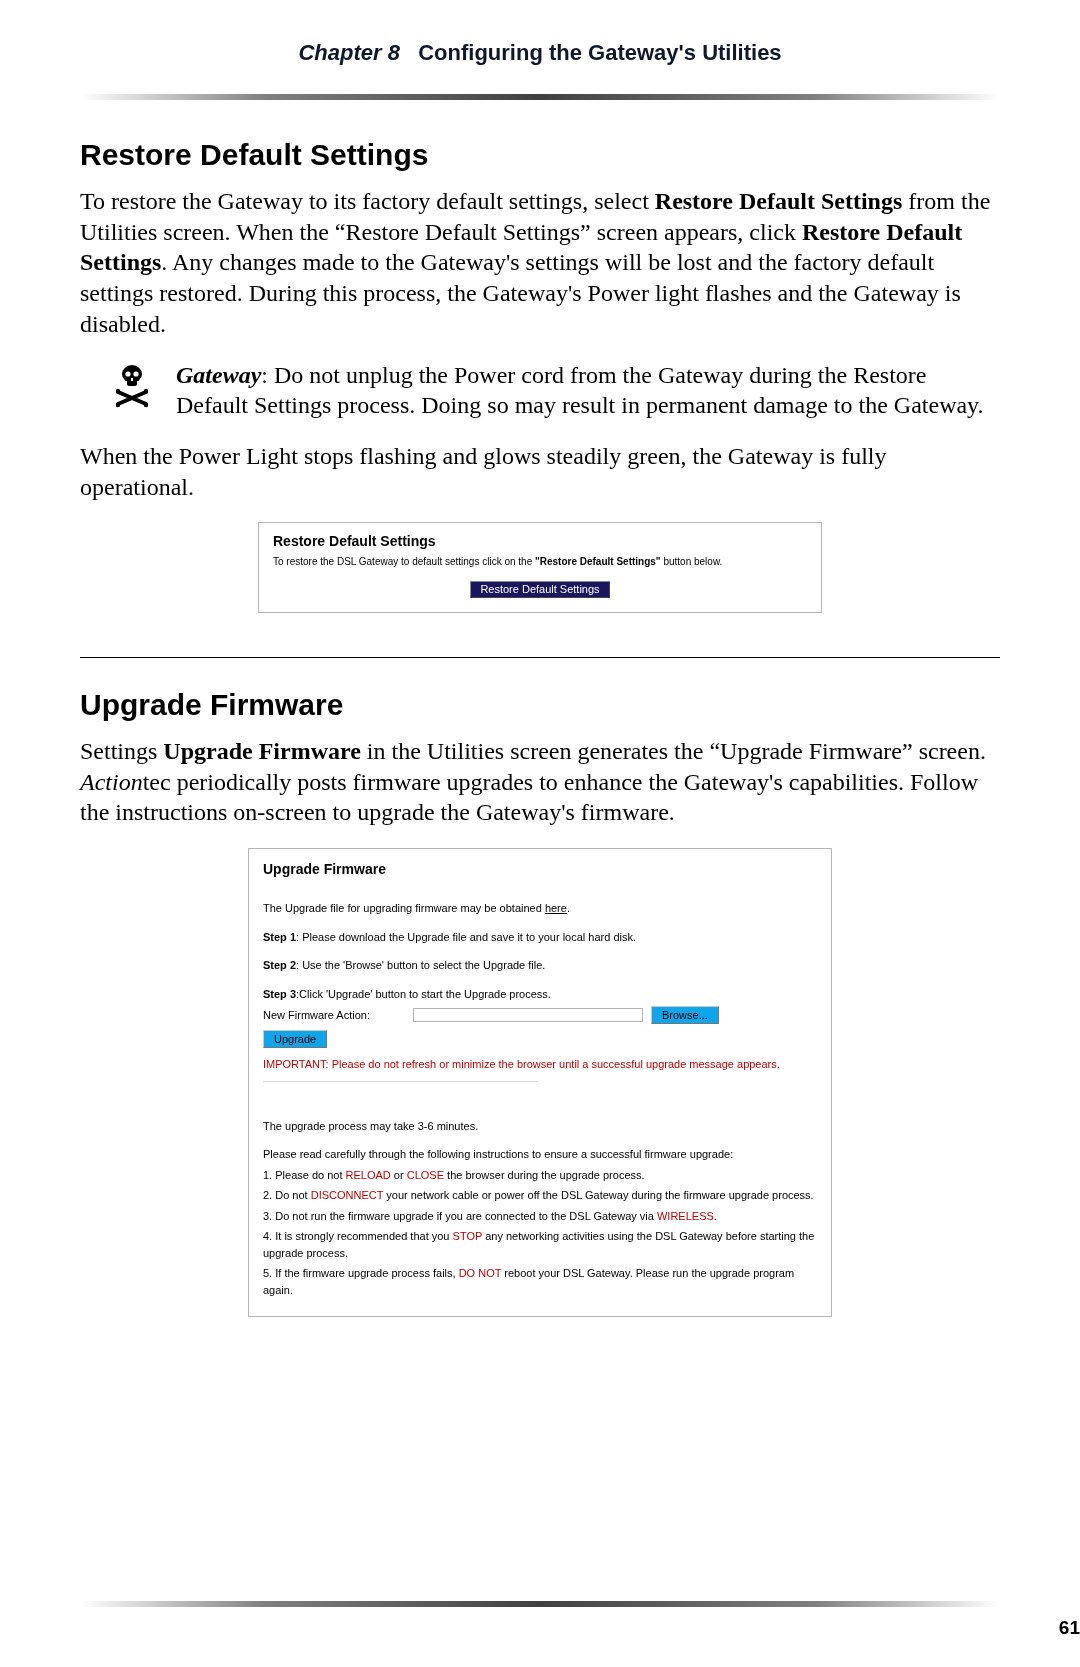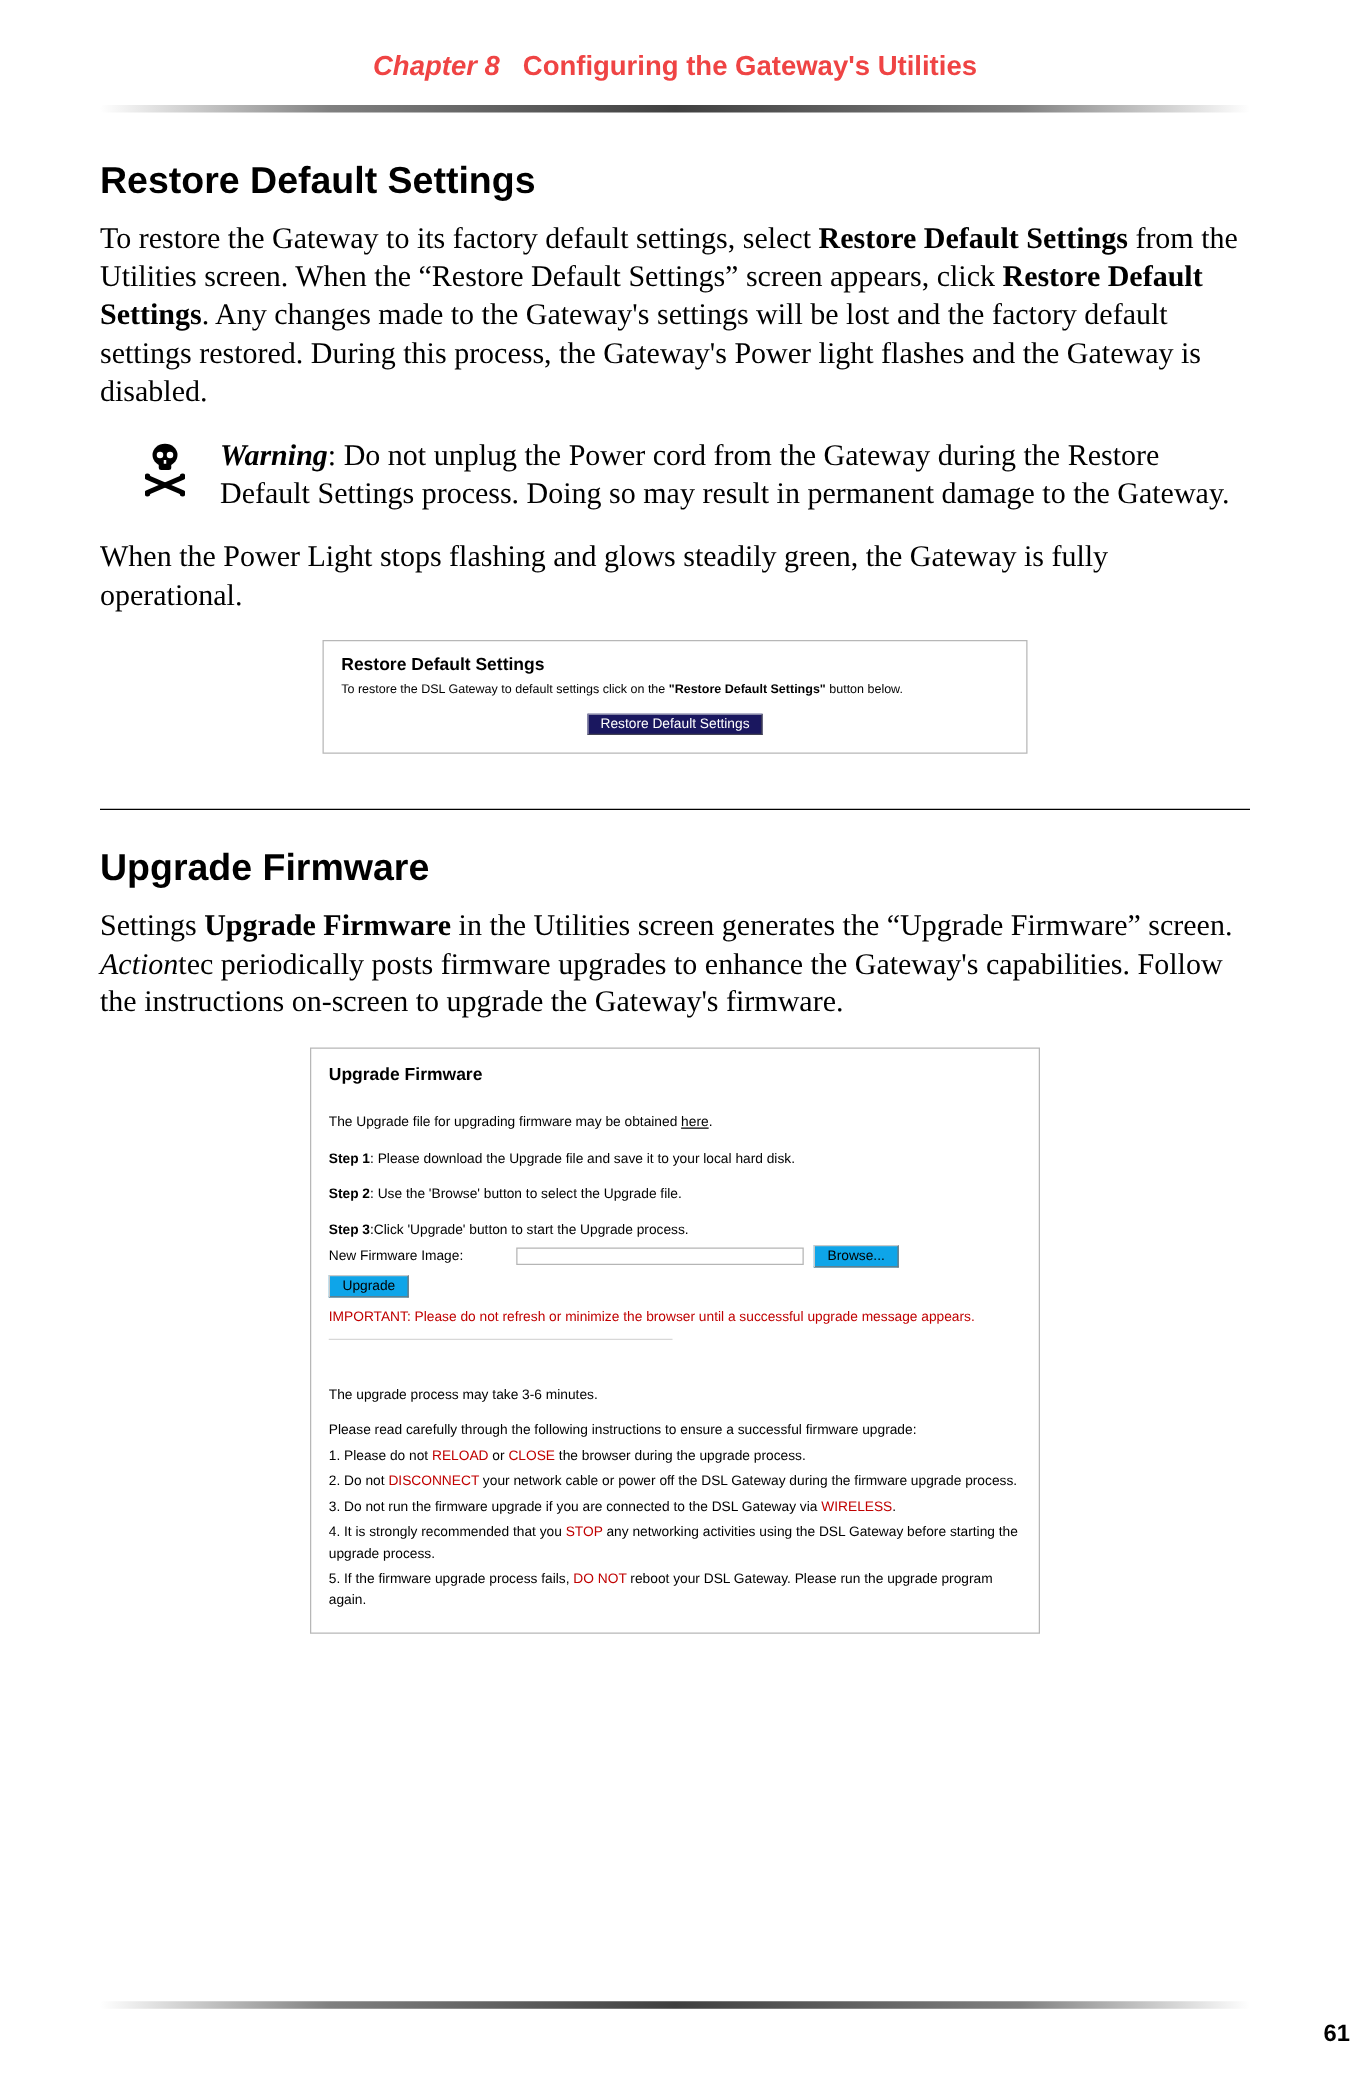--- a/index.html
+++ b/index.html
@@ -14,22 +14,22 @@
     height: 1667px;
     margin: 0 auto;
     box-sizing: border-box;
     padding: 40px 80px 0 80px;
     position: relative;
   }
   .chapter-header {
     text-align: center;
     font-family: Arial, Helvetica, sans-serif;
     font-size: 22px;
-    color: #ef4444;
-    padding-bottom: 18px;
+    color: #0f172a;
+    padding-bottom: 28px;
   }
   .chapter-header .chap-label {
     font-style: italic;
     font-weight: bold;
   }
   .chapter-header .chap-title {
     font-weight: bold;
   }
   .header-rule {
     height: 6px;
@@ -184,21 +184,21 @@
         <rect x="15" y="14" width="2" height="3" fill="#fff"></rect>
         <line x1="2" y1="28" x2="30" y2="40" stroke="#000" stroke-width="4" stroke-linecap="round"></line>
         <line x1="30" y1="28" x2="2" y2="40" stroke="#000" stroke-width="4" stroke-linecap="round"></line>
         <circle cx="2" cy="27" r="2.2" fill="#000"></circle>
           <circle cx="30" cy="27" r="2.2" fill="#000"></circle>
         <circle cx="2" cy="41" r="2.2" fill="#000"></circle>
           <circle cx="30" cy="41" r="2.2" fill="#000"></circle>
       </svg>
     </div>
     <div class="warning-text">
-      <span class="bold ital">Warning</span><span>: Do not unplug the Power cord from the Gateway during the Restore Default Settings process. Doing so may result in permanent damage to the Gateway.</span>
+      <span class="bold ital">Gateway</span><span>: Do not unplug the Power cord from the Gateway during the Restore Default Settings process. Doing so may result in permanent damage to the Gateway.</span>
     </div>
   </div>
 
   <p class="body">When the Power Light stops flashing and glows steadily green, the Gateway is fully operational.</p>
 
   <div class="panel panel1">
     <div class="panel-title">Restore Default Settings</div>
     <div class="panel-desc">
       <span>To restore the DSL Gateway to default settings click on the </span><span class="b" style="font-weight:bold">"Restore Default Settings"</span><span> button below.</span>
     </div>
@@ -224,21 +224,21 @@
     </div>
     <div class="p2spacer"></div>
 
     <div class="p2block"><span class="b">Step 1</span><span>: Please download the Upgrade file and save it to your local hard disk.</span></div>
     <div class="p2spacer"></div>
     <div class="p2block"><span class="b">Step 2</span><span>: Use the 'Browse' button to select the Upgrade file.</span></div>
     <div class="p2spacer"></div>
     <div class="p2block"><span class="b">Step 3</span><span>:Click 'Upgrade' button to start the Upgrade process.</span></div>
 
     <div class="input-row">
-      <span class="lbl">New Firmware Image:</span>
+      <span class="lbl">New Firmware Action:</span>
       <span class="txt-input"></span>
       <button class="browse-btn">Browse...</button>
     </div>
 
     <div style="margin:4px 0 8px 0;">
       <button class="upgrade-btn">Upgrade</button>
     </div>
 
     <div class="p2block red">IMPORTANT: Please do not refresh or minimize the browser until a successful upgrade message appears.</div>
 

